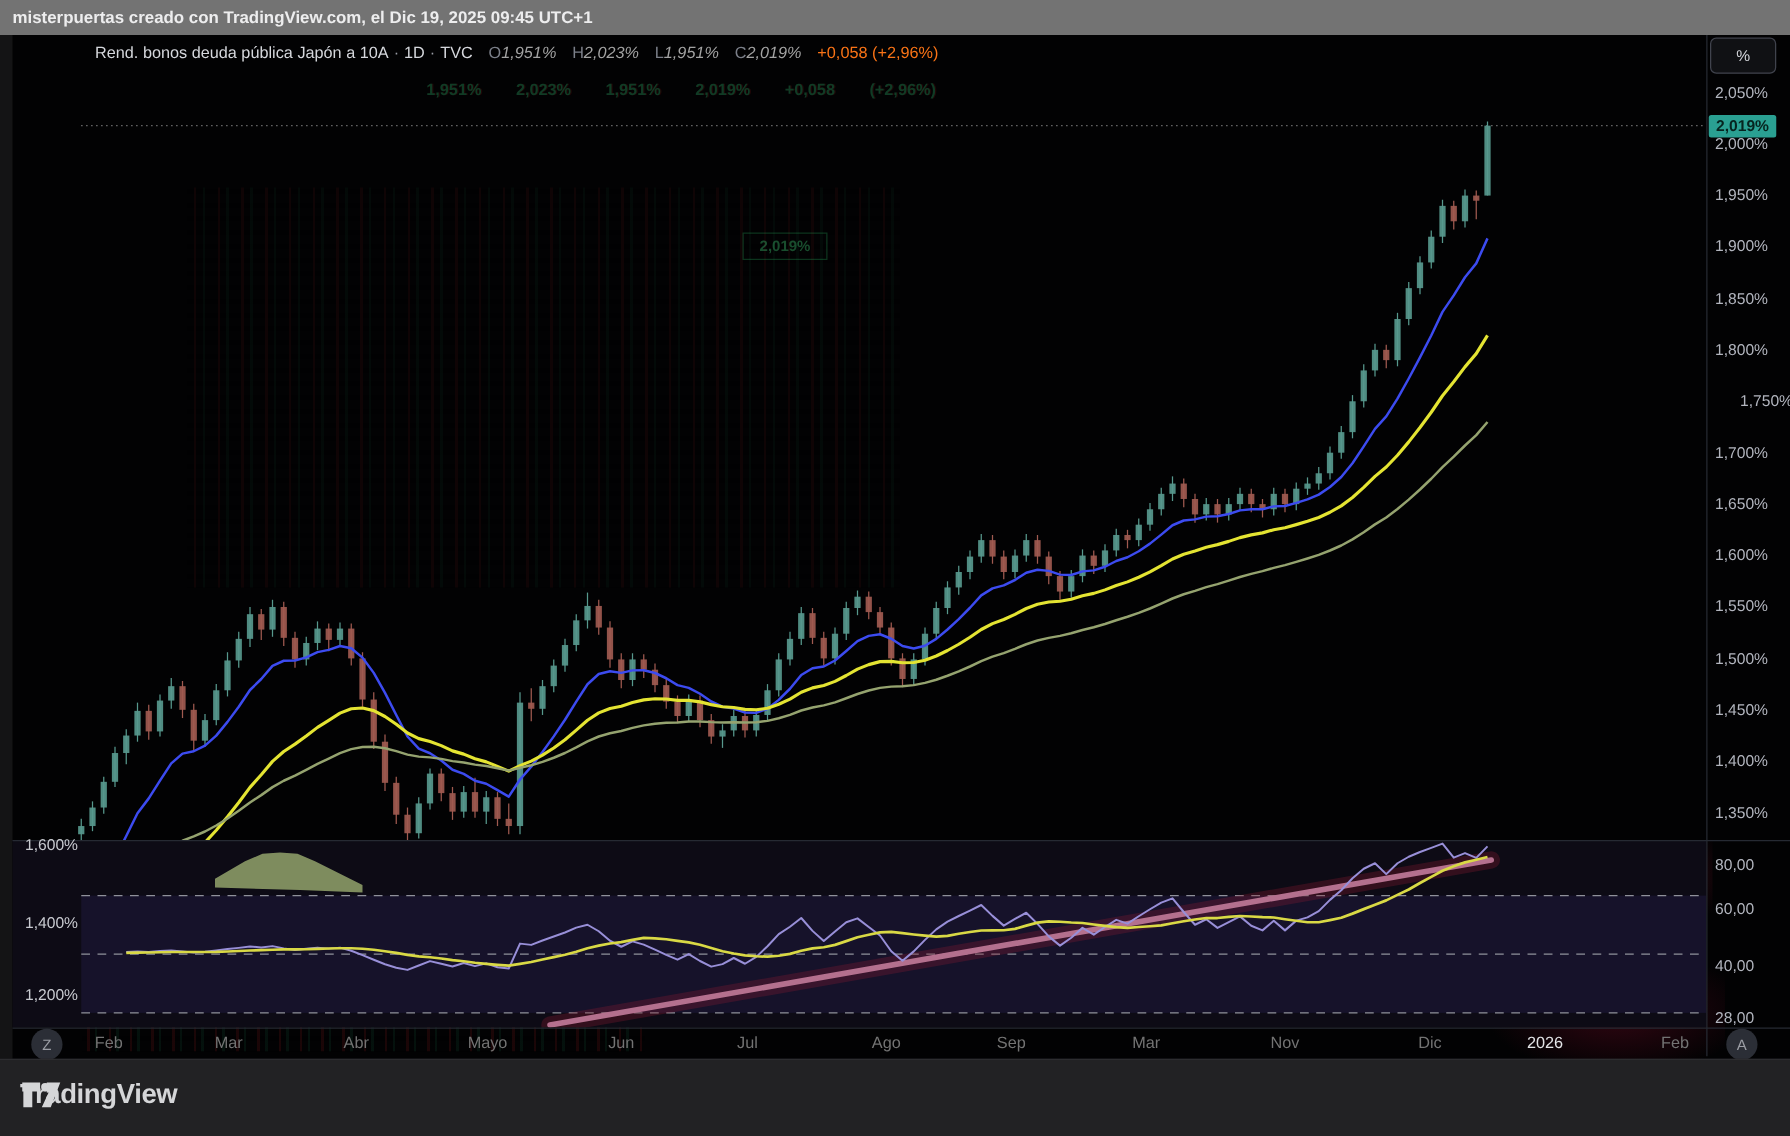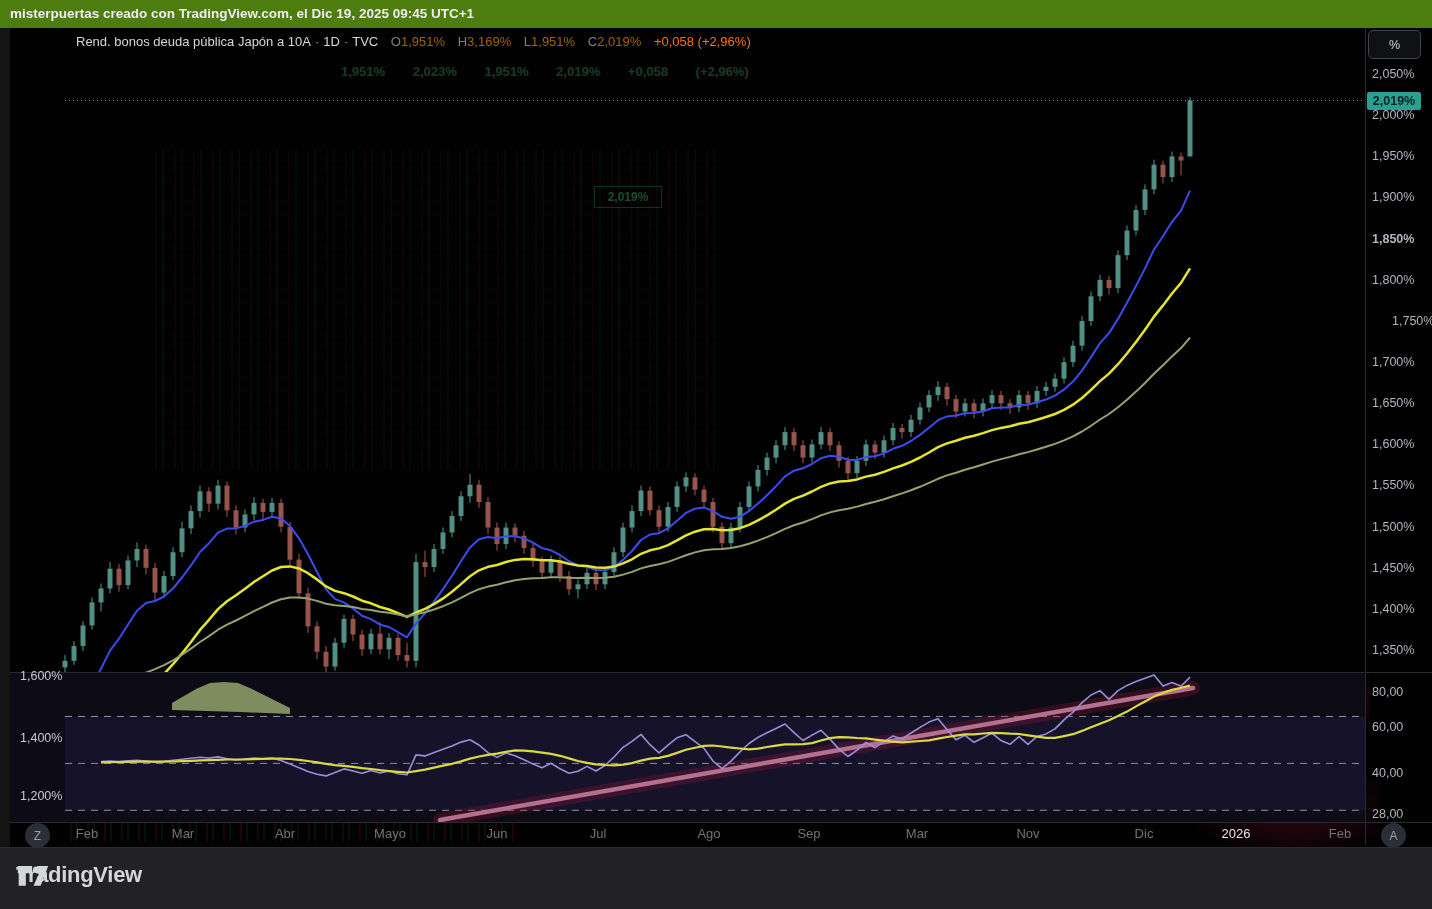--- a/index.html
+++ b/index.html
@@ -1,30 +1,30 @@
 <!DOCTYPE html>
 <html><head>
 <meta charset="utf-8">
 <style>
   html,body{margin:0;padding:0;background:#000;}
   #app{position:relative;width:1432px;height:909px;overflow:hidden;background:#050506;
        font-family:"Liberation Sans",sans-serif;-webkit-font-smoothing:antialiased;}
   
-  #topbar{position:absolute;left:0;top:0;width:1432px;height:28px;background:#4d7c0f;
+  #topbar{position:absolute;left:0;top:0;width:1432px;height:28px;background:#737373;
           color:#ededee;font-size:13.5px;font-weight:700;line-height:28px;padding-left:10px;box-sizing:border-box;}
   
   #chart{position:absolute;left:0;top:28px;width:1432px;height:819px;background:#020203;}
   #leftframe{position:absolute;left:0;top:28px;width:10px;height:819px;background:#141415;}
   .vsep{position:absolute;top:28px;left:1365px;width:1px;height:817px;background:#262a33;}
   .hsep{position:absolute;left:10px;width:1422px;height:1px;background:#262a33;}
   
   #legend{position:absolute;left:76px;top:34px;font-size:13px;color:#d5d7dc;white-space:nowrap;}
   #legend .sep{color:#9a9da6;margin:0 4px;}
   #legend .k{color:#7b7f89;margin-left:9px;}
-  #legend .v{color:#a16207;}
+  #legend .v{color:#a3a3a3;font-style:italic;}
   #legend .chg{color:#f97316;margin-left:9px;}
   #ghost-legend{position:absolute;left:341px;top:64px;font-size:13px;font-weight:700;color:#1d6a41;
                 opacity:.55;word-spacing:24px;text-shadow:1px 0 0 rgba(120,20,20,.45);white-space:nowrap;}
   
   #unit-btn{position:absolute;left:1368px;top:30px;width:51px;height:27px;background:#101114;
             border:1.5px solid #40434d;border-radius:5px;color:#d3d5da;font-size:12.5px;
             display:flex;align-items:center;justify-content:center;cursor:pointer;}
   
   .price-label{position:absolute;left:1372px;width:56px;font-size:12.5px;color:#b2b5be;white-space:nowrap;}
   .lowleft-label{position:absolute;left:20px;width:50px;font-size:12.5px;color:#c9cbd1;white-space:nowrap;}
@@ -346,39 +346,39 @@
       <path d="M101.0 762.3L110.0 762.1L119.0 762.0L128.0 761.8L137.0 761.6L146.0 761.6L155.0 761.6L164.0 761.6L173.0 761.5L182.0 761.2L191.0 760.8L200.0 760.4L209.0 760.1L218.0 759.8L227.0 759.5L236.0 759.5L245.0 759.4L254.0 759.1L263.0 758.8L272.0 758.6L281.0 758.6L290.0 759.0L299.0 759.8L308.0 761.0L317.0 762.3L326.0 763.9L335.0 765.1L344.0 765.8L353.0 766.8L362.0 768.1L371.0 769.0L380.0 770.2L389.0 771.1L398.0 771.9L407.0 772.5L416.0 771.1L425.0 769.6L434.0 767.6L443.0 765.7L452.0 763.8L461.0 761.4L470.0 758.6L479.0 756.5L488.0 754.8L497.0 753.7L506.0 751.9L515.0 750.3L524.0 750.7L533.0 751.4L542.0 752.7L551.0 753.9L560.0 755.8L569.0 758.4L578.0 761.0L587.0 762.8L596.0 764.3L605.0 765.0L614.0 765.3L623.0 764.6L632.0 763.1L641.0 760.6L650.0 758.7L659.0 757.8L668.0 755.9L677.0 752.9L686.0 749.8L695.0 747.8L704.0 745.9L713.0 745.5L722.0 746.5L731.0 747.6L740.0 748.5L749.0 749.3L758.0 748.7L767.0 747.0L776.0 745.6L785.0 744.4L794.0 744.3L803.0 744.2L812.0 743.1L821.0 740.5L830.0 738.1L839.0 737.1L848.0 737.4L857.0 738.0L866.0 738.4L875.0 739.6L884.0 740.7L893.0 741.7L902.0 742.3L911.0 741.6L920.0 741.0L929.0 740.3L938.0 738.6L947.0 737.0L956.0 735.6L965.0 734.4L974.0 734.4L983.0 733.5L992.0 732.8L1001.0 733.2L1010.0 733.7L1019.0 734.0L1028.0 735.4L1037.0 736.6L1046.0 737.8L1055.0 737.8L1064.0 736.1L1073.0 734.2L1082.0 730.9L1091.0 727.3L1100.0 723.8L1109.0 720.3L1118.0 715.9L1127.0 711.6L1136.0 706.4L1145.0 701.5L1154.0 696.6L1163.0 693.0L1172.0 689.9L1181.0 687.8L1190.0 685.6" fill="none" stroke="#d9d945" stroke-width="2.2" stroke-linejoin="round"></path>
     </svg>
 
   <div class="vsep"></div>
   <div class="hsep" style="top:672px"></div>
   <div class="hsep" style="top:822px"></div>
 
   <div id="legend">
     <span>Rend. bonos deuda pública Japón a 10A</span><span class="sep">·</span><span>1D</span><span class="sep">·</span><span>TVC</span>
     <span class="k">O</span><span class="v">1,951%</span>
-    <span class="k">H</span><span class="v">3,169%</span>
+    <span class="k">H</span><span class="v">2,023%</span>
     <span class="k">L</span><span class="v">1,951%</span>
     <span class="k">C</span><span class="v">2,019%</span>
     <span class="chg">+0,058 (+2,96%)</span>
   </div>
   <div id="ghost-legend">1,951% 2,023% 1,951% 2,019% +0,058 (+2,96%)</div>
 
   <div id="unit-btn">
     <span>%</span>
   </div>
 
   <div id="price-badge" style="top: 91.5068px;">2,019%</div>
 
   <div id="price-labels">
       <div class="price-label" style="top: 67px;">2,050%</div>
       <div class="price-label" style="top: 108.14px;">2,000%</div>
       <div class="price-label" style="top: 149.28px;">1,950%</div>
       <div class="price-label" style="top: 190.42px;">1,900%</div>
-      <div class="price-label" style="top: 231.56px; font-weight: bold;">1,850%</div>
+      <div class="price-label" style="top: 231.56px;">1,850%</div>
       <div class="price-label" style="top: 272.7px;">1,800%</div>
       <div class="price-label" style="top: 313.84px; margin-left: 20px;">1,750%</div>
       <div class="price-label" style="top: 354.98px;">1,700%</div>
       <div class="price-label" style="top: 396.12px;">1,650%</div>
       <div class="price-label" style="top: 437.26px;">1,600%</div>
       <div class="price-label" style="top: 478.4px;">1,550%</div>
       <div class="price-label" style="top: 519.54px;">1,500%</div>
       <div class="price-label" style="top: 560.68px;">1,450%</div>
       <div class="price-label" style="top: 601.82px;">1,400%</div>
       <div class="price-label" style="top: 642.96px;">1,350%</div>

